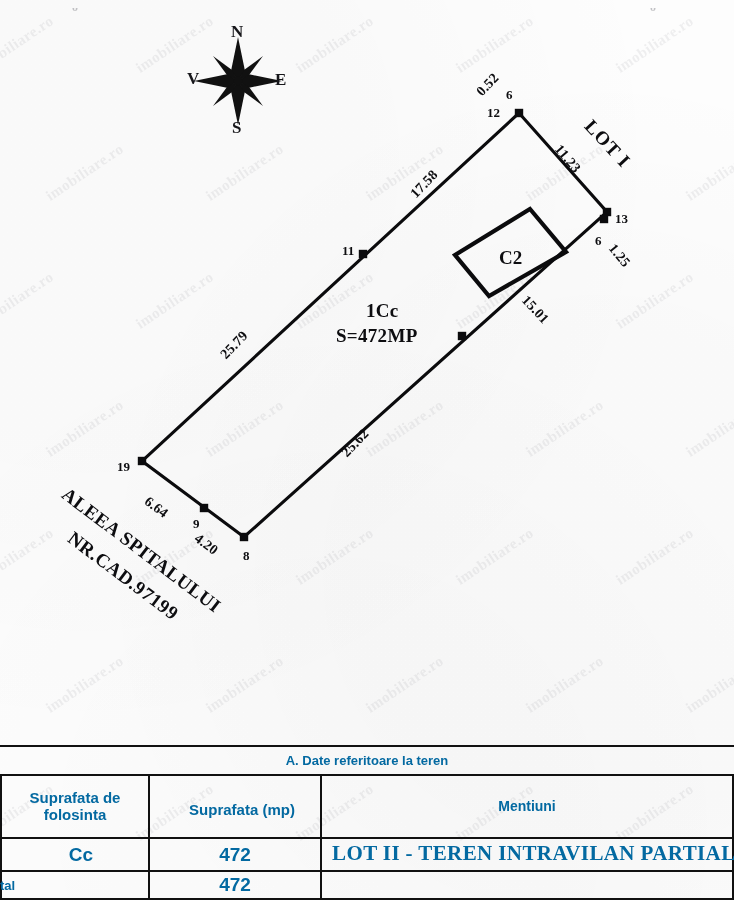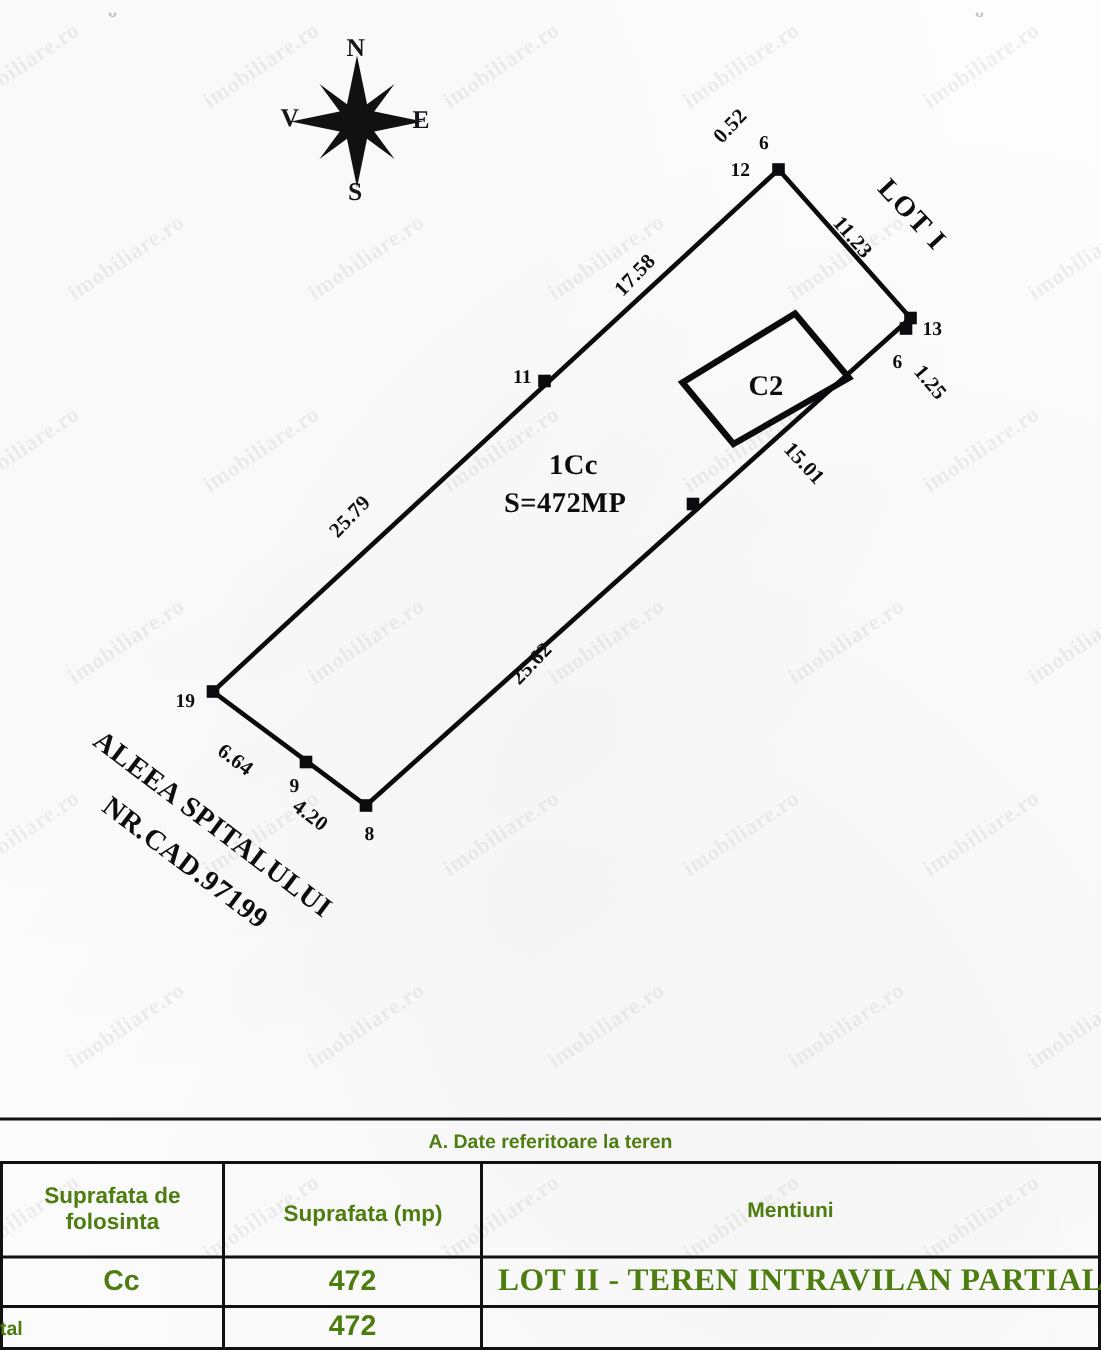--- a/index.html
+++ b/index.html
@@ -102,21 +102,21 @@
     height: 155px;
   }
   .tbl-line { position: absolute; background: #111; }
   .cell {
     position: absolute;
     display: flex;
     align-items: center;
     justify-content: center;
     text-align: center;
     font-family: "Liberation Sans", sans-serif;
-    color: #4d7c0f;
+    color: #0369a1;
     overflow: hidden;
   }
   .hdr-band {
     font-family: "Liberation Sans", sans-serif;
     font-weight: 700;
     font-size: 13px;
   }
   .col-hdr {
     font-weight: 700;
     font-size: 15px;

